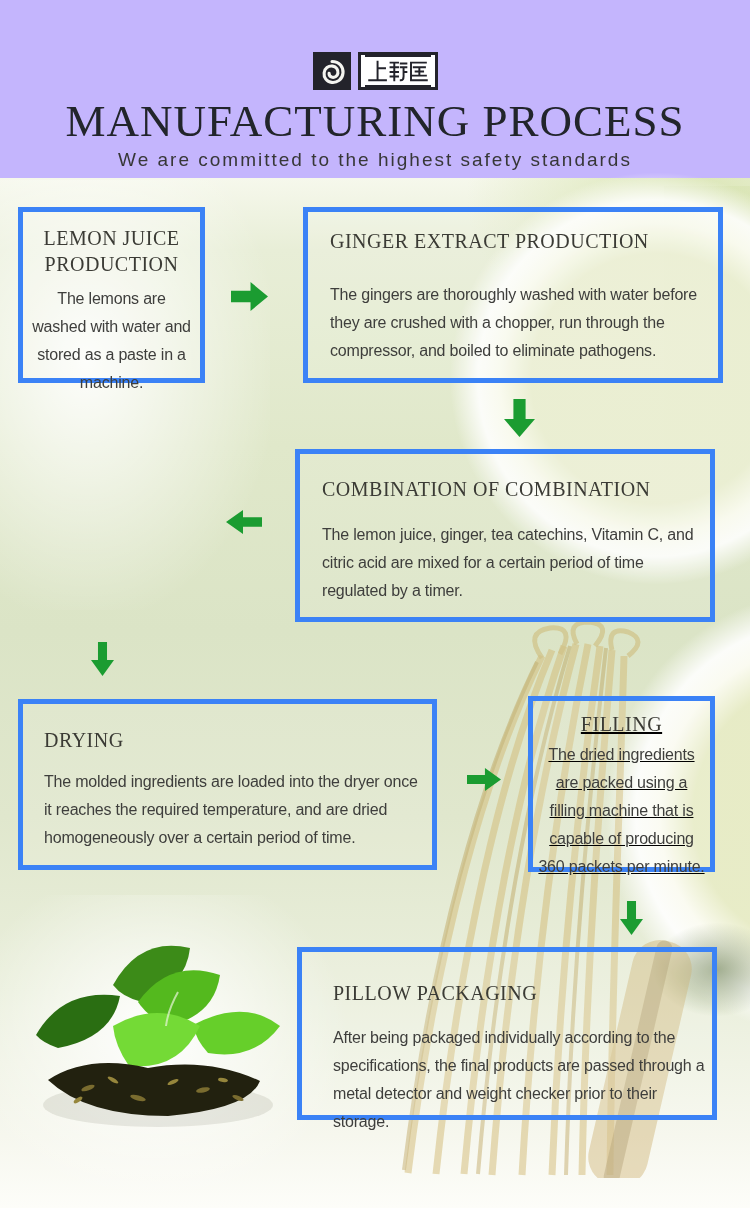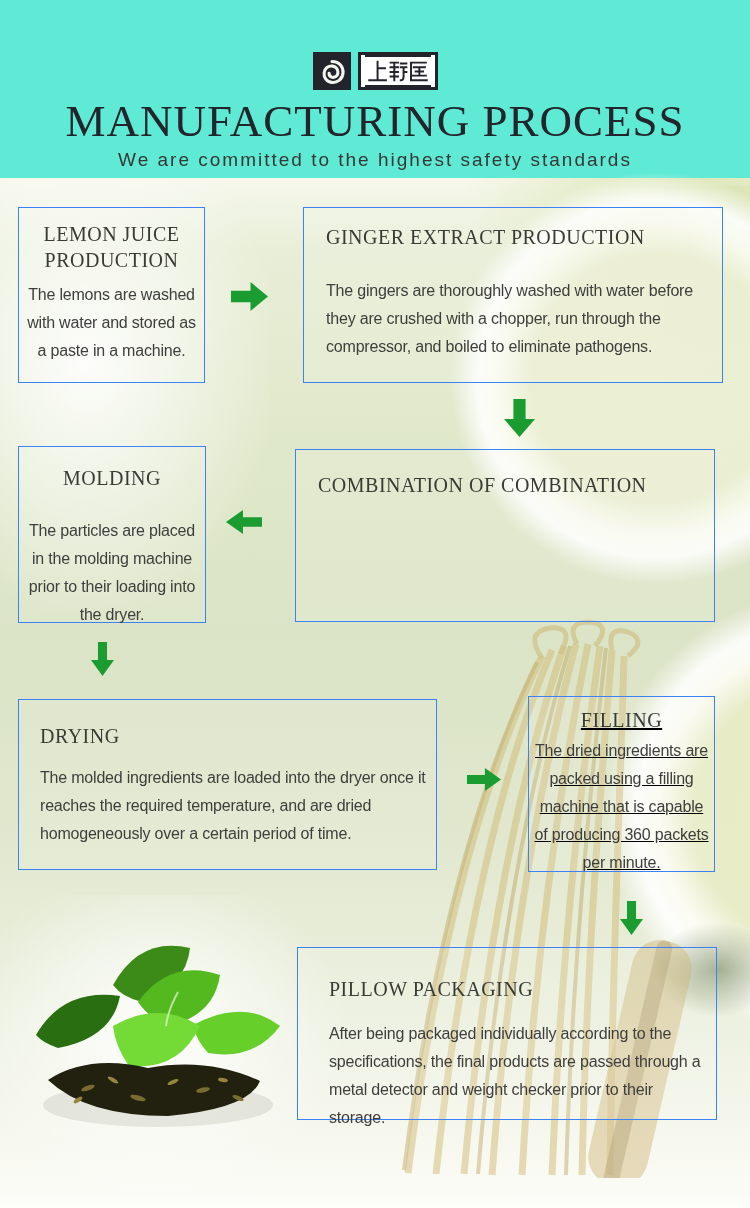--- a/index.html
+++ b/index.html
@@ -1,17 +1,17 @@
 <!DOCTYPE html>
 <html><head>
 <meta charset="utf-8">
 <style>
   html,body{margin:0;padding:0;background:#888;}
   .page{position:relative;width:750px;height:1208px;margin:0 auto;overflow:hidden;
-        background:#5eead4;font-family:"Liberation Sans",sans-serif;}
+        background:#c4b5fd;font-family:"Liberation Sans",sans-serif;}
   
   .bg{position:absolute;inset:0;z-index:0;}
   .wash{position:absolute;left:0;right:0;top:178px;bottom:0;
     background:
       radial-gradient(ellipse 320px 220px at 92% 2%, rgba(213,226,170,.85), rgba(213,226,170,0) 70%),
       linear-gradient(180deg,#f6f8ec 0%,#e8eed7 7%,#e0e8ca 26%,#dbe4c6 44%,#e0e7cd 62%,#eaefdc 79%,#f6f7ee 93%,#fdfdf9 100%);}
   .bowl{position:absolute;border-radius:50%;}
   .bowl1{left:438px;top:172px;width:436px;height:430px;
     background:radial-gradient(circle at 50% 48%, rgba(235,239,211,.95) 0%, rgba(235,239,211,.92) 40%,
       rgba(250,251,240,.95) 50%, rgba(255,255,255,.88) 57%, rgba(255,255,255,0) 66%);}
@@ -33,21 +33,21 @@
   .logo{margin:52px auto 0;display:flex;justify-content:center;align-items:center;gap:7px;height:38px;}
   .logo-mark{display:block;width:38px;height:38px;}
   .logo-mark svg{display:block;width:100%;height:100%;}
   .logo-name{display:flex;align-items:center;box-sizing:border-box;height:38px;
     border:3px solid #23232b;background:#fff;padding:2px 4px;}
   .logo-name svg{display:block;border-top:2px solid #23232b;border-bottom:2px solid #23232b;padding:1px 0;}
   h1{margin:8px 0 0;font-family:"Liberation Serif","DejaVu Serif",serif;font-weight:normal;
      font-size:45px;line-height:46px;letter-spacing:1px;color:#22252b;}
   .subtitle{margin:5px 0 0;font-size:19px;letter-spacing:2px;color:#373737;}
   
-  .step{position:absolute;z-index:2;box-sizing:border-box;border:1px solid #3b82f6;
+  .step{position:absolute;z-index:2;box-sizing:border-box;border:5px solid #3b82f6;
         background:rgba(255,255,255,.10);}
   .step h2{margin:0;font-family:"Liberation Serif","DejaVu Serif",serif;font-weight:normal;
         font-size:20px;line-height:26px;letter-spacing:.5px;color:#3b3b35;}
   .step p{margin:0;font-size:16px;line-height:28px;letter-spacing:-.2px;color:#3e3e3c;}
   .s-lemon{left:18px;top:207px;width:187px;height:176px;text-align:center;padding:13px 6px 0;}
   .s-lemon h2{margin-bottom:8px;}
   .s-ginger{left:295px;top:207px;width:420px;height:176px;padding:16px 12px 0 22px;margin-left:8px;}
   .s-ginger h2{margin-bottom:27px;}
   .s-combination{left:295px;top:449px;width:420px;height:173px;padding:22px 12px 0 22px;}
   .s-combination h2{margin-bottom:19px;}
@@ -162,26 +162,23 @@
     <p>The lemons are washed with water and stored as a paste in a machine.</p>
   </section>
 
   <section class="step s-ginger">
     <h2>GINGER EXTRACT PRODUCTION</h2>
     <p>The gingers are thoroughly washed with water before they are crushed with a chopper, run through the compressor, and boiled to eliminate pathogens.</p>
   </section>
 
   <section class="step s-combination">
     <h2>COMBINATION OF COMBINATION</h2>
-  </section>
-
-  <section class="step s-molding">
-    <h2>MOLDING</h2>
-    <p>The particles are placed in the molding machine prior to their loading into the dryer.</p>
-  </section>
+    <p>The lemon juice, ginger, tea catechins, Vitamin C, and citric acid are mixed for a certain period of time regulated by a timer.</p>
+  </section>
+
 
   <section class="step s-drying">
     <h2>DRYING</h2>
     <p>The molded ingredients are loaded into the dryer once it reaches the required temperature, and are dried homogeneously over a certain period of time.</p>
   </section>
 
   <section class="step s-filling">
     <h2>FILLING</h2>
     <p>The dried ingredients are packed using a filling machine that is capable of producing 360 packets per minute.</p>
   </section>

